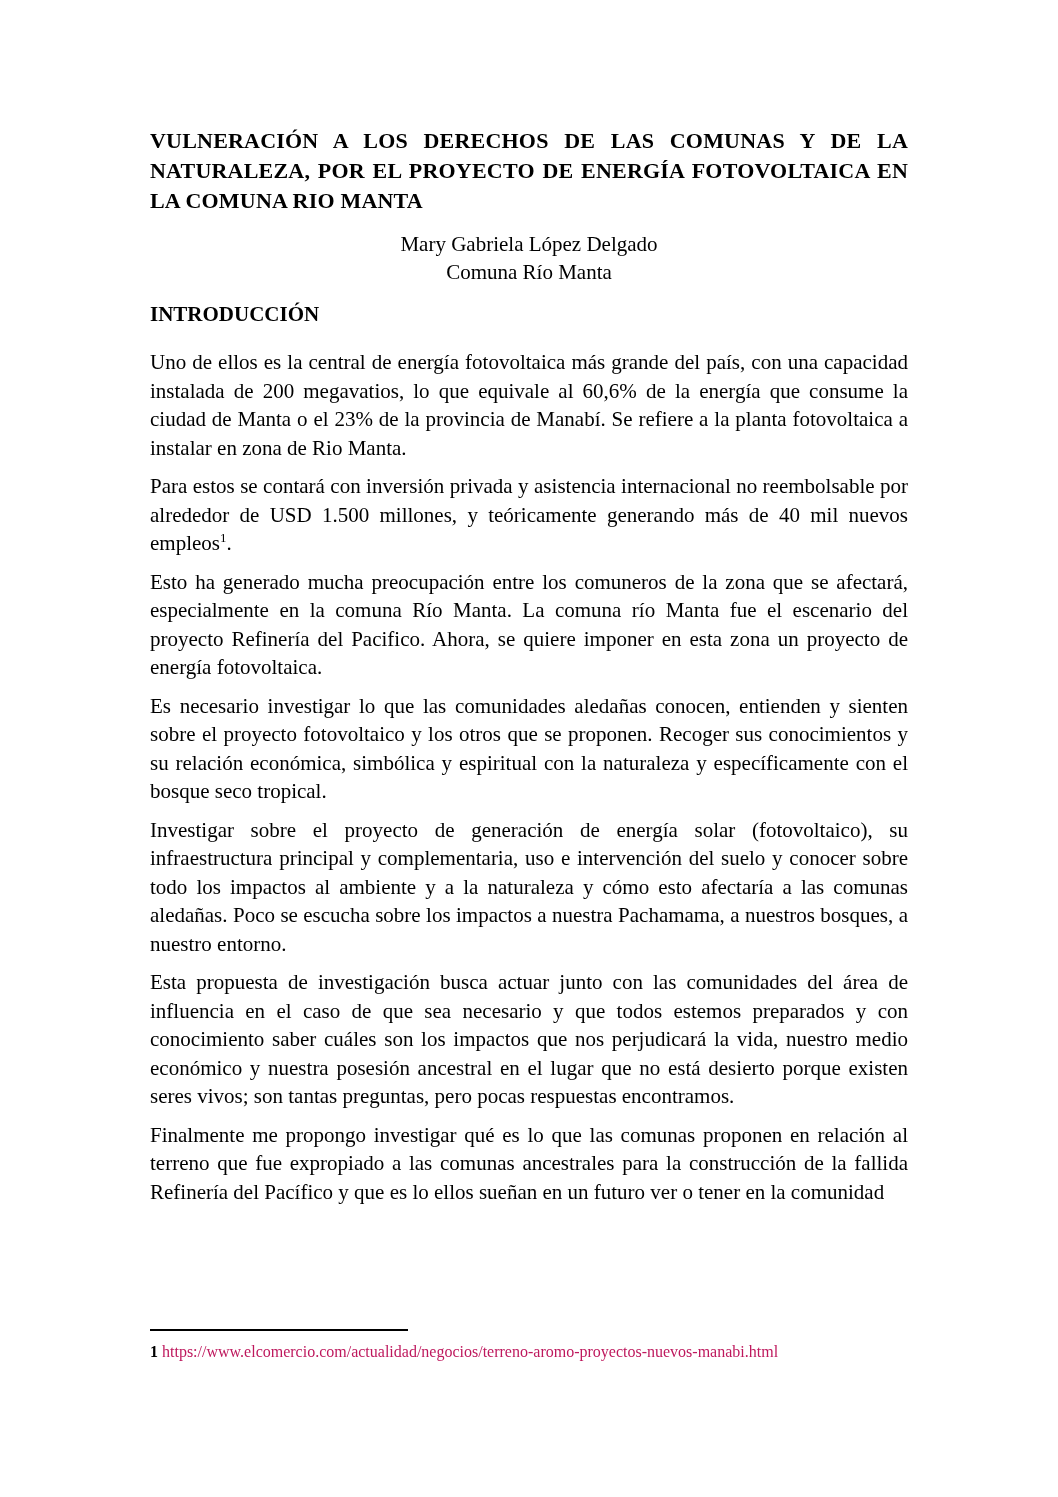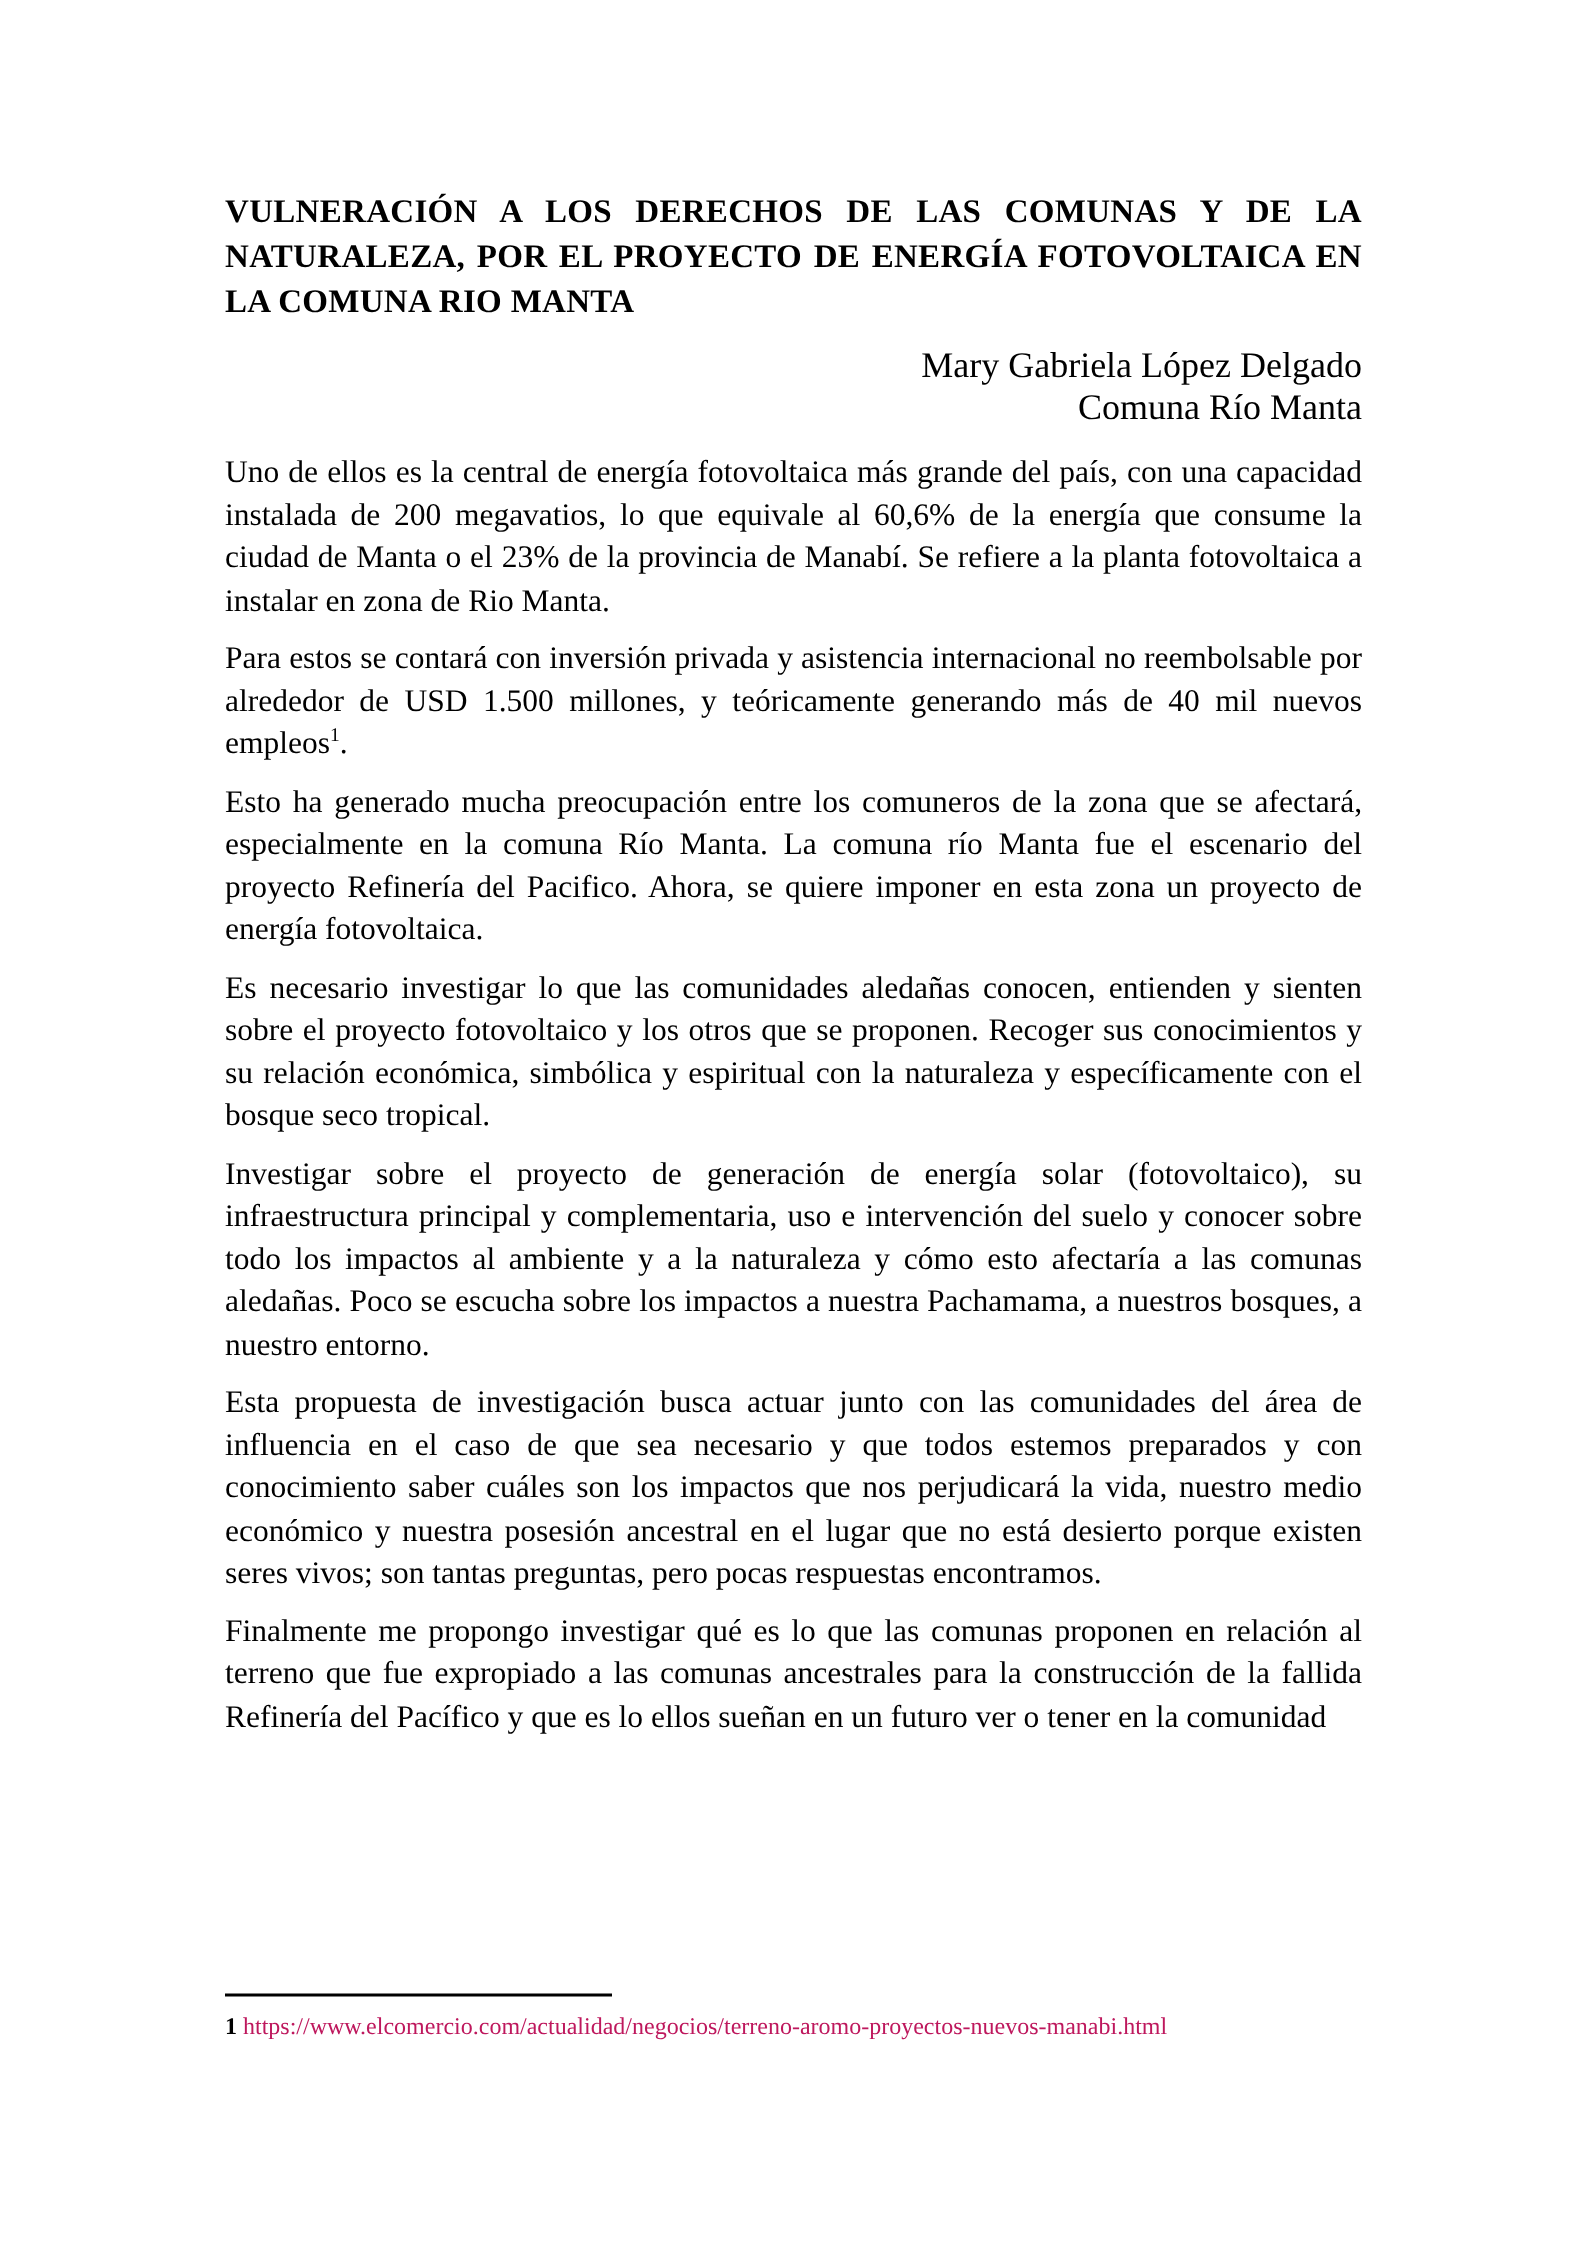--- a/index.html
+++ b/index.html
@@ -28,23 +28,23 @@
     font-weight: bold;
     line-height: 30px;
     text-align: justify;
     margin: 0 0 14px 0;
     letter-spacing: 0.2px;
   }
   .author-block {
     margin: 0 0 14px 0;
   }
   .author-line {
-    font-size: 24px;
+    font-size: 21px;
     line-height: 28px;
-    text-align: right;
+    text-align: center;
   }
   .section-heading {
     font-size: 21px;
     font-weight: bold;
     line-height: 29px;
     margin: 0 0 19px 0;
   }
   .para {
     font-size: 21px;
     line-height: 28.5px;
@@ -87,20 +87,21 @@
 <div class="page">
   <div class="content">
 
     <div class="doc-title">VULNERACIÓN A LOS DERECHOS DE LAS COMUNAS Y DE LA NATURALEZA, POR EL PROYECTO DE ENERGÍA FOTOVOLTAICA EN LA COMUNA RIO MANTA</div>
 
     <div class="author-block">
       <div class="author-line">Mary Gabriela López Delgado</div>
       <div class="author-line">Comuna Río Manta</div>
     </div>
 
+    <div class="section-heading">INTRODUCCIÓN</div>
 
 
     <p class="para"><span>Uno de ellos es la central de energía fotovoltaica más grande del país, con una capacidad instalada de 200 megavatios, lo que equivale al 60,6% de la energía que consume la ciudad de Manta o el 23% de la provincia de Manabí. Se refiere a la planta fotovoltaica a instalar en zona de Rio Manta.</span></p>
 
     <p class="para"><span>Para estos se contará con inversión privada y asistencia internacional no reembolsable por alrededor de USD 1.500 millones, y teóricamente generando más de 40 mil nuevos empleos</span><sup class="fn-ref">1</sup><span>.</span></p>
 
     <p class="para"><span>Esto ha generado mucha preocupación entre los comuneros de la zona que se afectará, especialmente en la comuna Río Manta. La comuna río Manta fue el escenario del proyecto Refinería del Pacifico. Ahora, se quiere imponer en esta zona un proyecto de energía fotovoltaica.</span></p>
 
     <p class="para"><span>Es necesario investigar lo que las comunidades aledañas conocen, entienden y sienten sobre el proyecto fotovoltaico y los otros que se proponen. Recoger sus conocimientos y su relación económica, simbólica y espiritual con la naturaleza y específicamente con el bosque seco tropical.</span></p>
 

